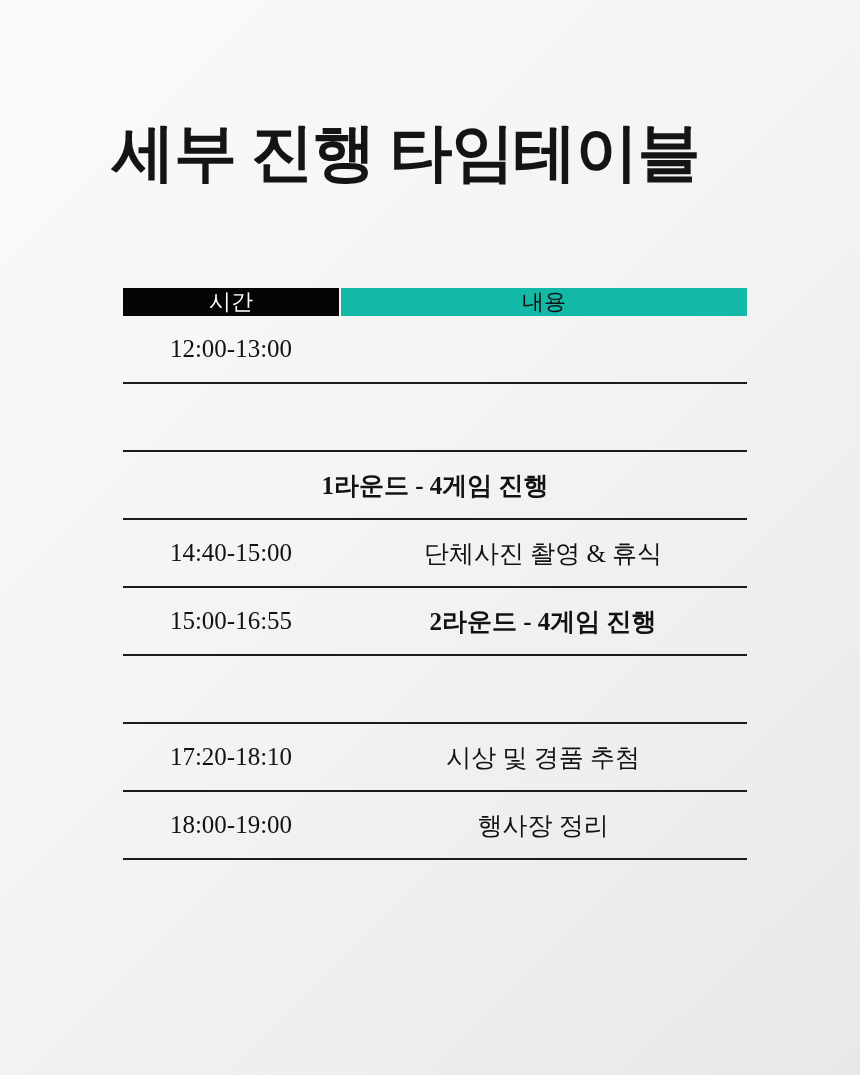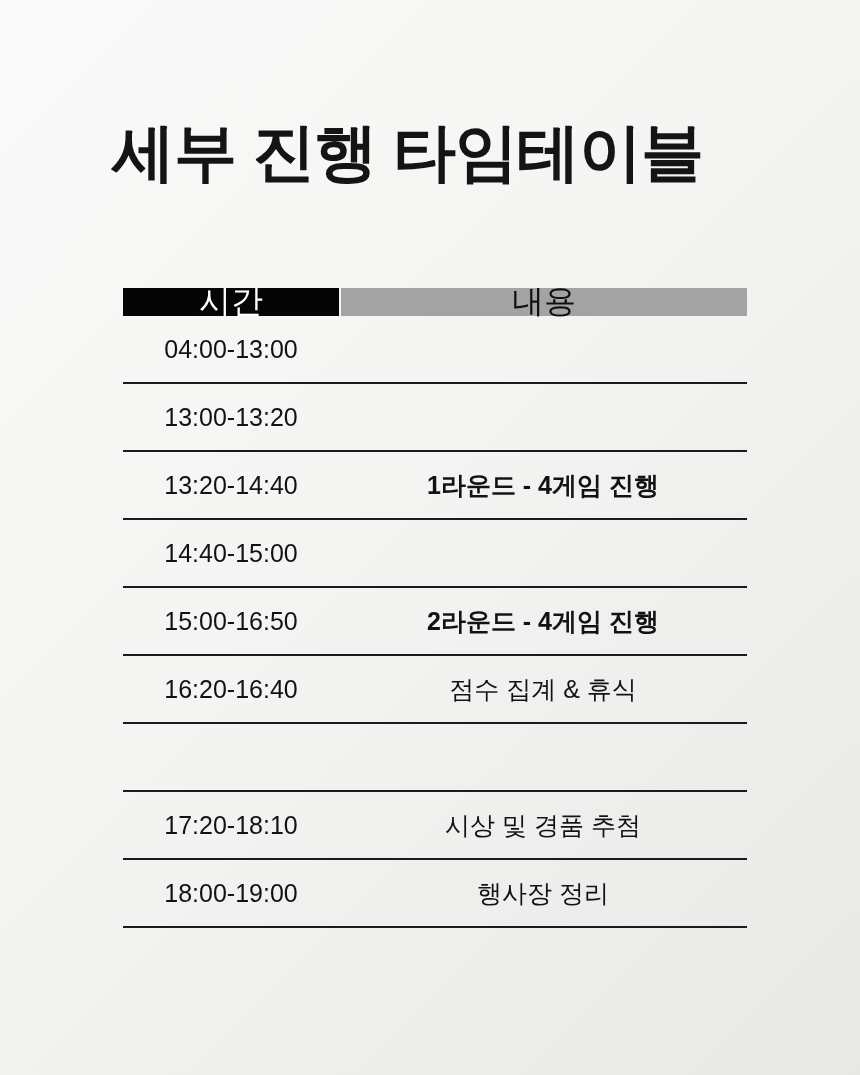--- a/index.html
+++ b/index.html
@@ -1,15 +1,15 @@
 <!DOCTYPE html>
 <html><head>
 <meta charset="utf-8">
 <style>
-  * { margin: 0; padding: 0; box-sizing: border-box; }
+  * { margin: 0; padding: 0; box-sizing: border-box; font-family: Liberation Serif, serif; }
   html, body { width: 860px; height: 1075px; }
   body {
     position: relative;
     font-family: "Liberation Sans", "DejaVu Sans", sans-serif;
     background: linear-gradient(135deg, #fafafa 0%, #f4f4f2 45%, #e8e8e7 100%);
     color: #111111;
     overflow: hidden;
   }
   .page-title {
     position: absolute;
@@ -29,32 +29,32 @@
   }
   .header-row {
     display: flex;
     height: 60px;
     gap: 2px;
   }
   .header-cell {
     display: flex;
     align-items: center;
     justify-content: center;
-    font-size: 32px;
+    font-size: 22px;
     font-weight: 500;
     margin-top: 32px;
   }
   .header-cell.time {
     width: 216px;
     background: #050505;
     color: #ffffff;
   }
   .header-cell.content {
     flex: 1;
-    background: #a3a3a3;
+    background: #14b8a6;
     color: #111111;
   }
   .body-row {
     display: flex;
     height: 68px;
     border-bottom: 2px solid #1b1b1b;
     align-items: center;
   }
   .body-row:first-of-type { height: 72px; }
   .cell {
@@ -75,39 +75,34 @@
 <h1 class="page-title">세부 진행 타임테이블</h1>
 
 <div class="timetable">
 
   <div class="header-row">
     <div class="header-cell time">시간</div>
     <div class="header-cell content">내용</div>
   </div>
 
   <div class="body-row">
-    <div class="cell time">04:00-13:00</div>
+    <div class="cell time">12:00-13:00</div>
   </div>
   <div class="body-row">
-    <div class="cell time">13:00-13:20</div>
   </div>
   <div class="body-row">
-    <div class="cell time">13:20-14:40</div>
     <div class="cell content bold">1라운드 - 4게임 진행</div>
   </div>
   <div class="body-row">
     <div class="cell time">14:40-15:00</div>
+    <div class="cell content">단체사진 촬영 &amp; 휴식</div>
   </div>
   <div class="body-row">
-    <div class="cell time">15:00-16:50</div>
+    <div class="cell time">15:00-16:55</div>
     <div class="cell content bold">2라운드 - 4게임 진행</div>
-  </div>
-  <div class="body-row">
-    <div class="cell time">16:20-16:40</div>
-    <div class="cell content">점수 집계 &amp; 휴식</div>
   </div>
   <div class="body-row">
   </div>
   <div class="body-row">
     <div class="cell time">17:20-18:10</div>
     <div class="cell content">시상 및 경품 추첨</div>
   </div>
   <div class="body-row">
     <div class="cell time">18:00-19:00</div>
     <div class="cell content">행사장 정리</div>

